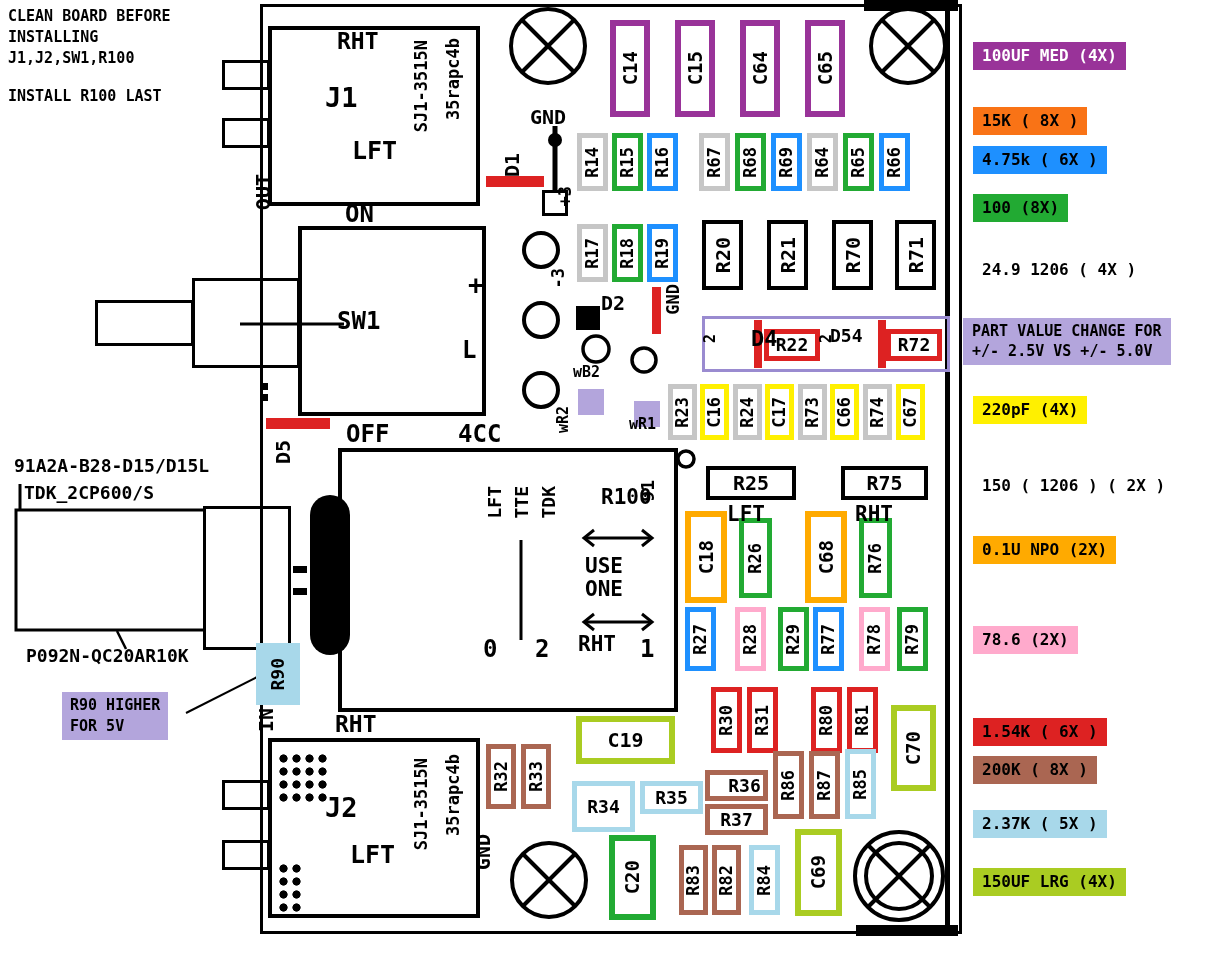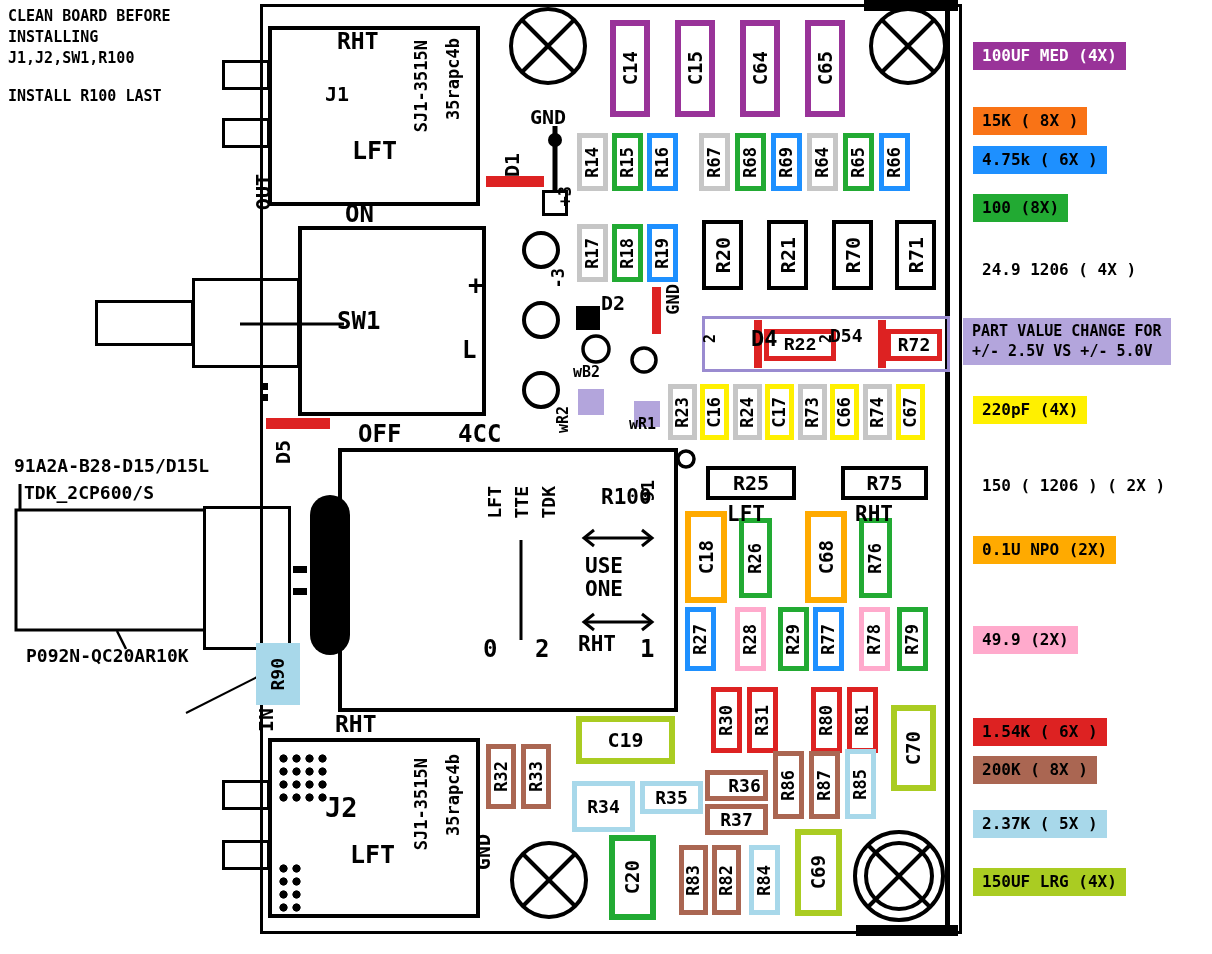--- a/index.html
+++ b/index.html
@@ -187,21 +187,21 @@
     </div>
     <div class="chip" style="left: 830px; top: 384px; width: 29px; height: 56px; border-color: rgb(255, 240, 0); border-width: 5px;">
       <span class="vtext" style="font-size: 17px;">C66</span>
     </div>
     <div class="chip" style="left: 863px; top: 384px; width: 29px; height: 56px; border-color: rgb(198, 198, 198); border-width: 5px;">
       <span class="vtext" style="font-size: 17px;">R74</span>
     </div>
     <div class="chip" style="left: 896px; top: 384px; width: 29px; height: 56px; border-color: rgb(255, 240, 0); border-width: 5px;">
       <span class="vtext" style="font-size: 17px;">C67</span>
     </div>
-    <div class="chip" style="left: 764px; top: 329px; width: 72px; height: 32px; border-color: rgb(221, 34, 34); border-width: 5px; font-family: Liberation Mono, monospace;">
+    <div class="chip" style="left: 764px; top: 329px; width: 56px; height: 32px; border-color: rgb(221, 34, 34); border-width: 5px;">
       <span style="font-size: 18px;">R22</span>
     </div>
     <div class="chip" style="left: 886px; top: 329px; width: 56px; height: 32px; border-color: rgb(221, 34, 34); border-width: 5px;">
       <span style="font-size: 18px;">R72</span>
     </div>
     <div class="chip" style="left: 706px; top: 466px; width: 90px; height: 34px; border-color: rgb(0, 0, 0); border-width: 4px;">
       <span style="font-size: 20px;">R25</span>
     </div>
     <div class="chip" style="left: 841px; top: 466px; width: 87px; height: 34px; border-color: rgb(0, 0, 0); border-width: 4px;">
       <span style="font-size: 20px;">R75</span>
@@ -294,35 +294,35 @@
       <span class="vtext" style="font-size: 17px;">R82</span>
     </div>
     <div class="chip" style="left: 749px; top: 845px; width: 31px; height: 70px; border-color: rgb(168, 216, 234); border-width: 5px;">
       <span class="vtext" style="font-size: 17px;">R84</span>
     </div>
     <div class="chip" style="left: 795px; top: 829px; width: 47px; height: 87px; border-color: rgb(170, 204, 34); border-width: 6px;">
       <span class="vtext" style="font-size: 19px;">C69</span>
     </div>
     <div class="lbl" style="left: 345px; top: 202px; font-size: 24px;">ON</div>
     <div class="lbl" style="left: 337px; top: 309px; font-size: 24px;">SW1</div>
-    <div class="lbl" style="left: 358px; top: 422px; font-size: 24px; text-align: center;">OFF</div>
+    <div class="lbl" style="left: 346px; top: 422px; font-size: 24px; text-align: center;">OFF</div>
     <div class="lbl" style="left: 458px; top: 422px; font-size: 24px;">4CC</div>
     <div class="lbl" style="left: 468px; top: 272px; font-size: 26px;">+</div>
     <div class="lbl" style="left: 462px; top: 338px; font-size: 24px;">L</div>
     <div class="lbl vtext" style="left: 253px; top: 174px; font-size: 20px;">OUT</div>
     <div class="lbl vtext" style="left: 256px; top: 708px; font-size: 20px;">IN</div>
     <div class="lbl" style="left: 530px; top: 107px; font-size: 20px;">GND</div>
     <div class="lbl vtext" style="left: 502px; top: 153px; font-size: 20px;">D1</div>
     <div class="lbl vtext" style="left: 557px; top: 186px; font-size: 17px;">+3</div>
     <div class="lbl vtext" style="left: 550px; top: 268px; font-size: 17px;">-3</div>
     <div class="lbl" style="left: 601px; top: 293px; font-size: 20px;">D2</div>
     <div class="lbl vtext" style="left: 665px; top: 284px; font-size: 17px;">GND</div>
     <div class="lbl vtext" style="left: 273px; top: 440px; font-size: 20px;">D5</div>
     <div class="lbl" style="left: 337px; top: 29px; font-size: 23px;">RHT</div>
-    <div class="lbl" style="left: 325px; top: 84px; font-size: 20px;">J1</div>
+    <div class="lbl" style="left: 325px; top: 84px; font-size: 27px;">J1</div>
     <div class="lbl" style="left: 352px; top: 138px; font-size: 25px;">LFT</div>
     <div class="lbl vtext" style="left: 413px; top: 40px; font-size: 17px;">SJ1-3515N</div>
     <div class="lbl vtext" style="left: 445px; top: 38px; font-size: 17px;">35rapc4b</div>
     <div class="lbl" style="left: 335px; top: 712px; font-size: 23px;">RHT</div>
     <div class="lbl" style="left: 325px; top: 794px; font-size: 27px;">J2</div>
     <div class="lbl" style="left: 350px; top: 842px; font-size: 25px;">LFT</div>
     <div class="lbl vtext" style="left: 413px; top: 758px; font-size: 17px;">SJ1-3515N</div>
     <div class="lbl vtext" style="left: 445px; top: 754px; font-size: 17px;">35rapc4b</div>
     <div class="lbl vtext" style="left: 473px; top: 834px; font-size: 20px;">GND</div>
     <div class="lbl" style="left: 14px; top: 457px; font-size: 18px;">91A2A-B28-D15/D15L</div>
@@ -345,28 +345,30 @@
     <div class="lbl" style="left: 830px; top: 327px; font-size: 18px;">D54</div>
     <div class="lbl vtext" style="left: 703px; top: 334px; font-size: 15px;">2</div>
     <div class="lbl vtext" style="left: 819px; top: 334px; font-size: 15px;">2</div>
     <div class="lbl" style="left: 573px; top: 365px; font-size: 15px;">wB2</div>
     <div class="lbl" style="left: 629px; top: 381px; font-size: 15px; margin-top: 36px;">wR1</div>
     <div class="lbl vtext" style="left: 556px; top: 406px; font-size: 15px;">wR2</div>
     <div class="note" style="left: 8px; top: 6px; font-size: 15px;">CLEAN BOARD BEFORE
 INSTALLING
 J1,J2,SW1,R100</div>
     <div class="note" style="left: 8px; top: 86px; font-size: 15px;">INSTALL R100 LAST</div>
+    <div class="note" style="left: 62px; top: 692px; font-size: 15px; background: rgb(179, 165, 220); padding: 3px 8px;">R90 HIGHER
+FOR 5V</div>
     <div class="legend-item" style="left: 973px; top: 42px; font-size: 16px; background: rgb(153, 51, 153); color: rgb(255, 255, 255);">100UF MED (4X)</div>
     <div class="legend-item" style="left: 973px; top: 107px; font-size: 16px; background: #f97316;">15K ( 8X )</div>
     <div class="legend-item" style="left: 973px; top: 146px; font-size: 16px; background: rgb(30, 144, 255);">4.75k ( 6X )</div>
     <div class="legend-item" style="left: 973px; top: 194px; font-size: 16px; background: rgb(34, 170, 51);">100 (8X)</div>
     <div class="legend-item" style="left: 973px; top: 256px; font-size: 16px;">24.9 1206 ( 4X )</div>
     <div class="legend-item" style="left: 963px; top: 318px; font-size: 15px; background: rgb(179, 165, 220);">PART VALUE CHANGE FOR
 +/- 2.5V VS +/- 5.0V</div>
     <div class="legend-item" style="left: 973px; top: 396px; font-size: 16px; background: rgb(255, 240, 0);">220pF (4X)</div>
     <div class="legend-item" style="left: 973px; top: 472px; font-size: 16px;">150 ( 1206 ) ( 2X )</div>
     <div class="legend-item" style="left: 973px; top: 536px; font-size: 16px; background: rgb(255, 170, 0);">0.1U NPO (2X)</div>
-    <div class="legend-item" style="left: 973px; top: 626px; font-size: 16px; background: rgb(255, 170, 204);">49.9 (2X)</div>
+    <div class="legend-item" style="left: 973px; top: 626px; font-size: 16px; background: rgb(255, 170, 204);">78.6 (2X)</div>
     <div class="legend-item" style="left: 973px; top: 718px; font-size: 16px; background: rgb(221, 34, 34);">1.54K ( 6X )</div>
     <div class="legend-item" style="left: 973px; top: 756px; font-size: 16px; background: rgb(170, 102, 82);">200K ( 8X )</div>
     <div class="legend-item" style="left: 973px; top: 810px; font-size: 16px; background: rgb(168, 216, 234);">2.37K ( 5X )</div>
     <div class="legend-item" style="left: 973px; top: 868px; font-size: 16px; background: rgb(170, 204, 34);">150UF LRG (4X)</div>
   </div>
 
 </body></html>

